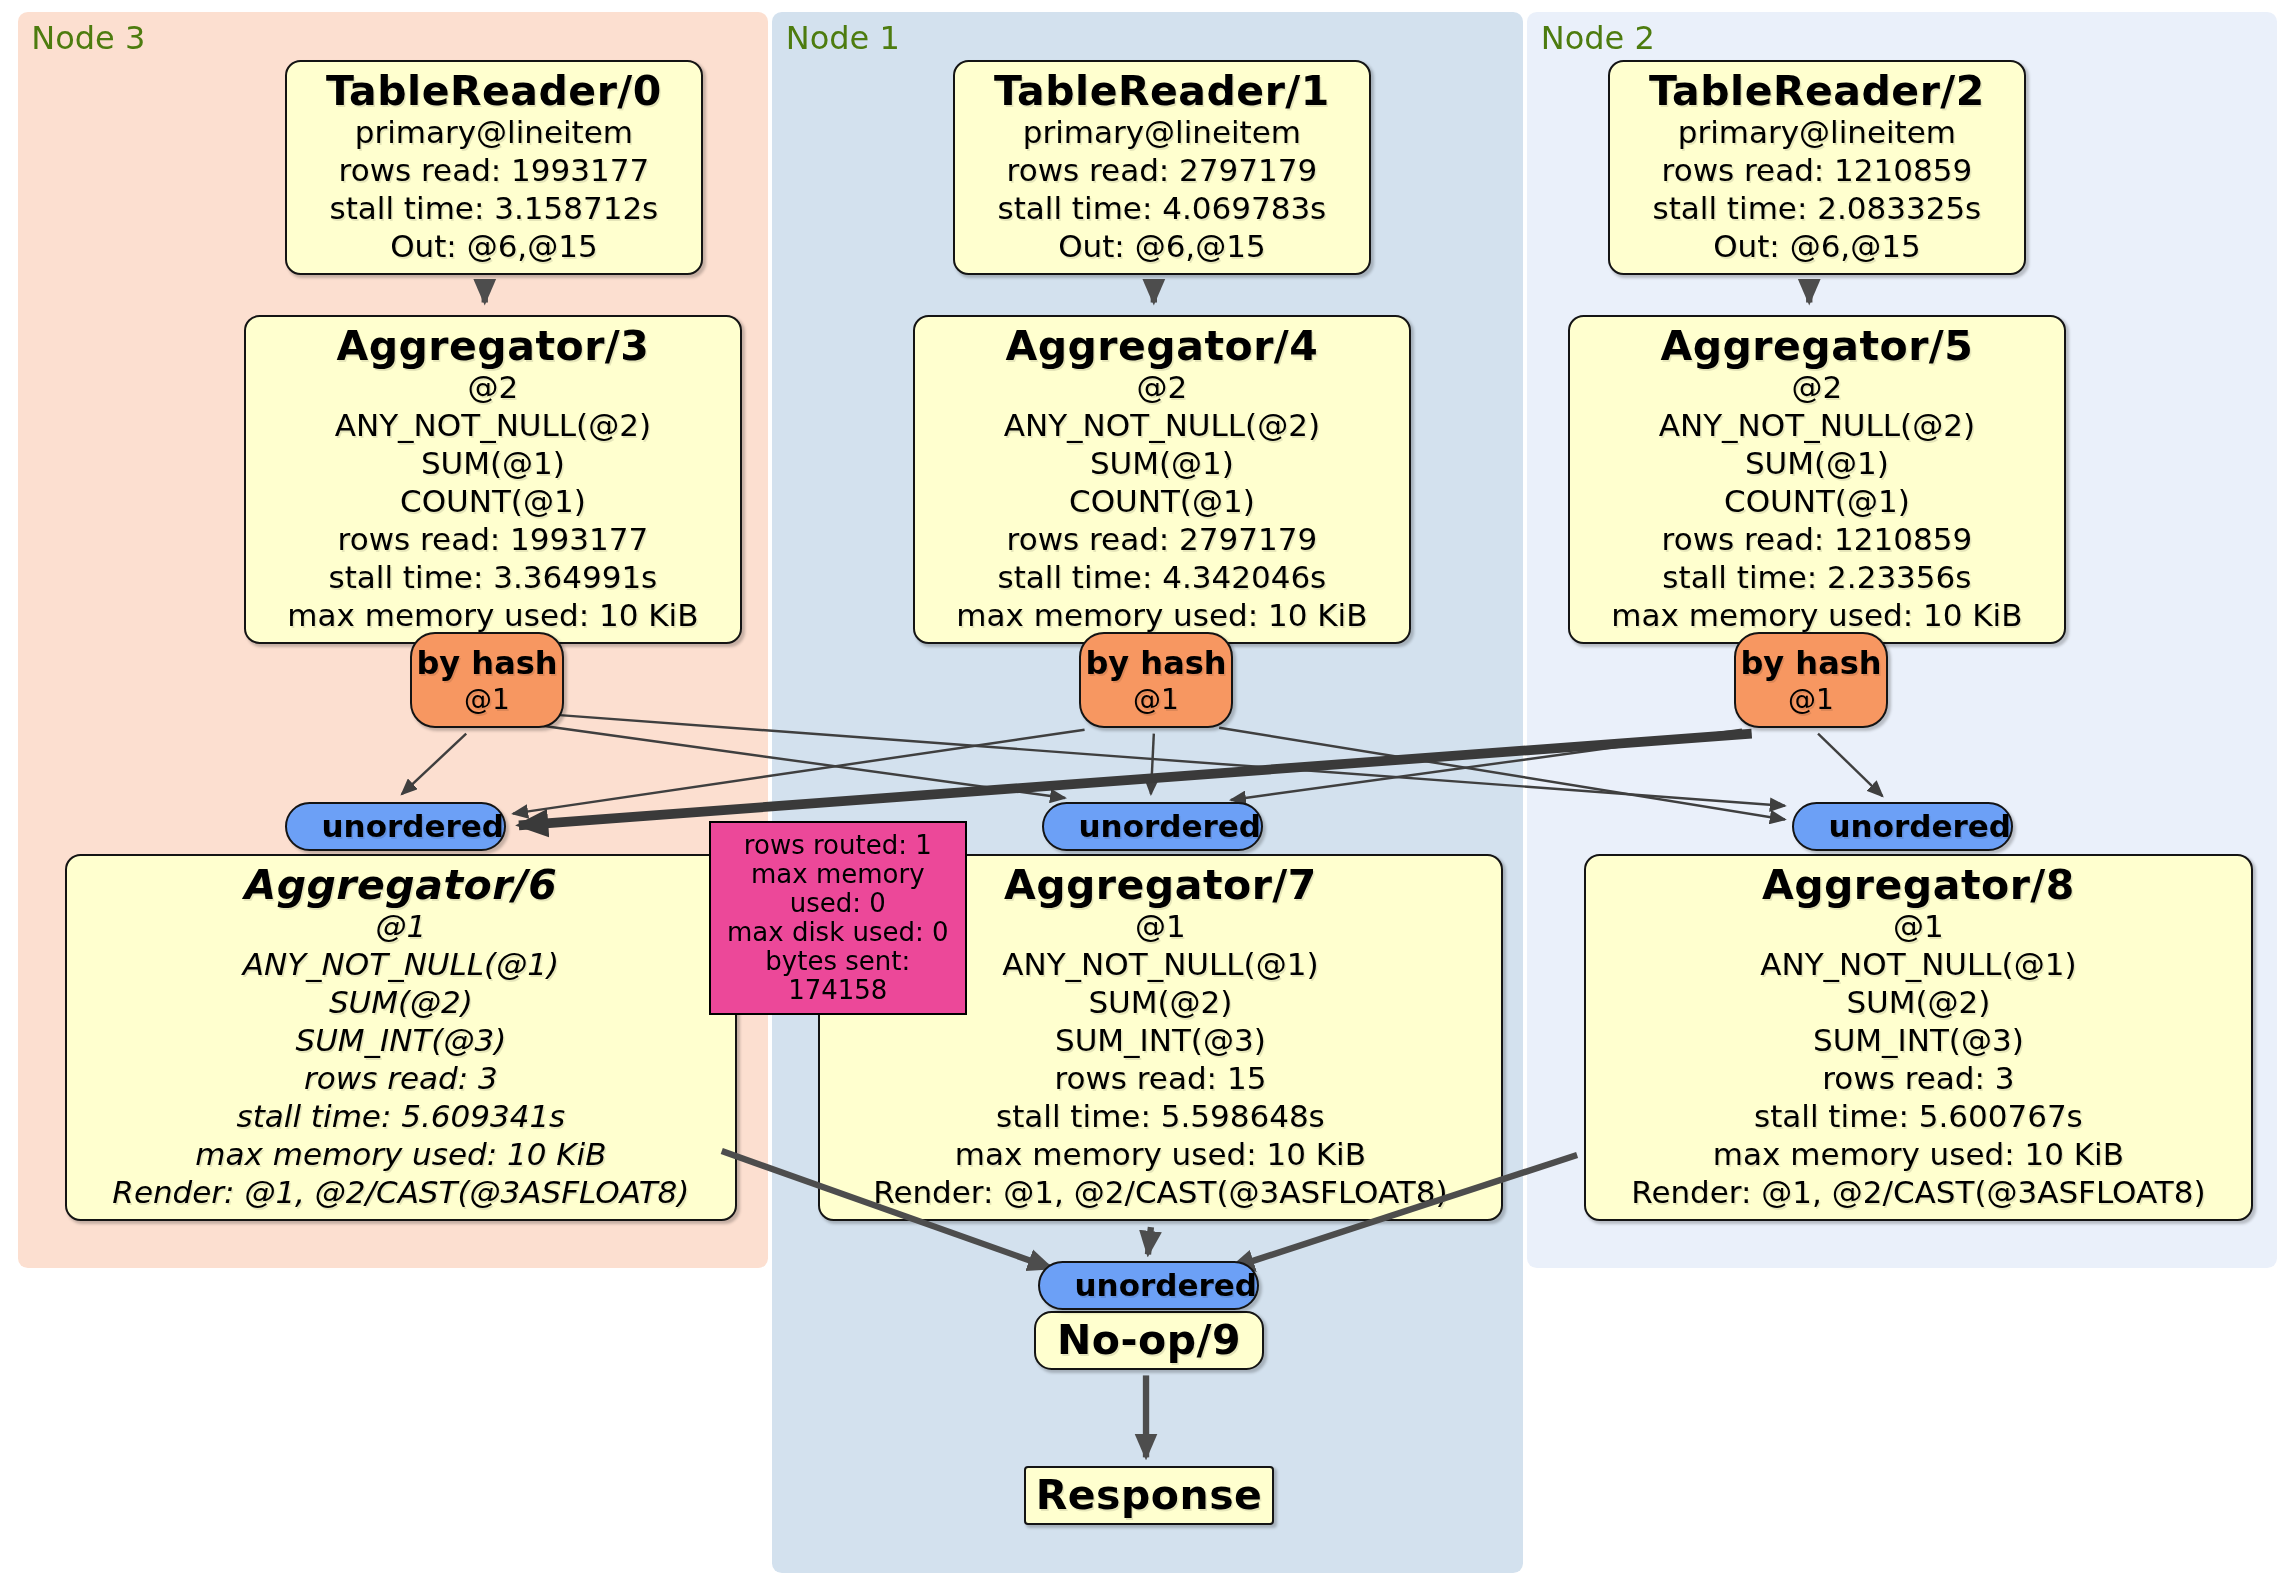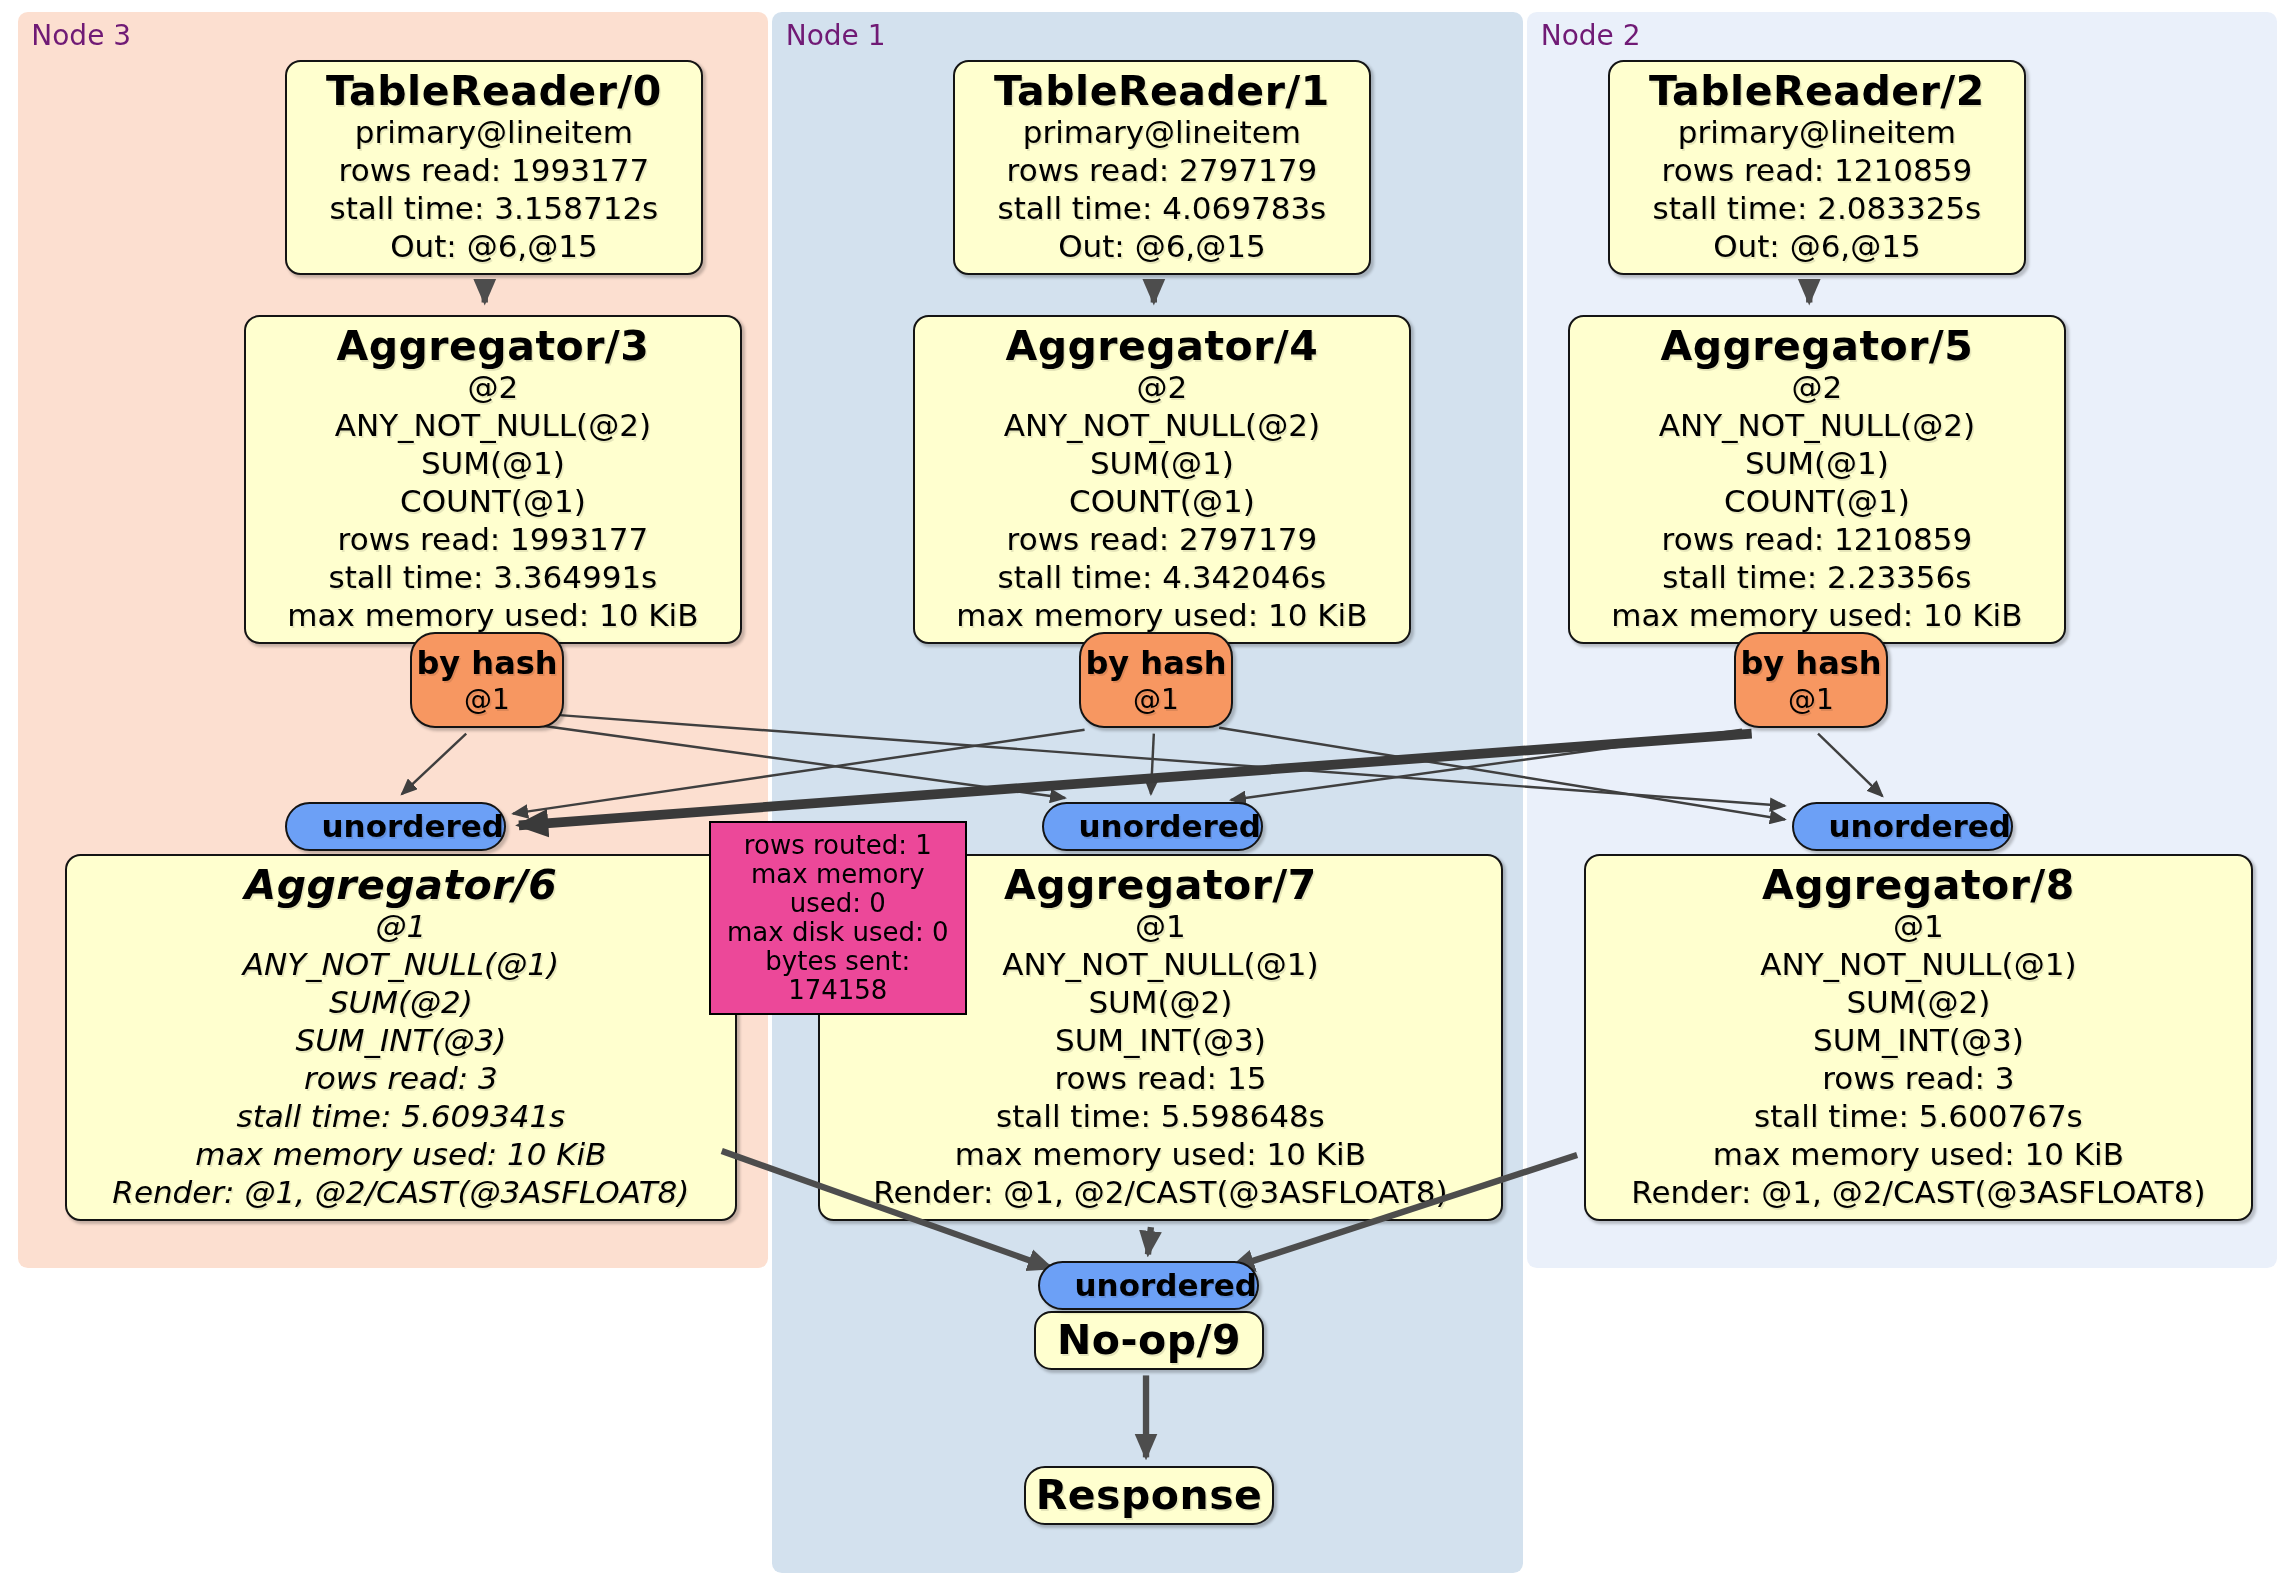--- a/index.html
+++ b/index.html
@@ -1,21 +1,21 @@
 <!DOCTYPE html>
 <html><head>
 <meta charset="utf-8">
 <style>
   html,body{margin:0;padding:0;background:#ffffff;}
   #canvas{
     position:relative;width:2294px;height:1596px;overflow:hidden;
     font-family:"DejaVu Sans","Liberation Sans",sans-serif;color:#000;
   }
   .panel{position:absolute;border-radius:9.8px;}
-  .panel-label{position:absolute;left:13.7px;top:7.8px;font-size:28px;color:#701a75;}
+  .panel-label{position:absolute;left:13.7px;top:7.8px;font-size:32px;color:#4d7c0f;}
   .gbox{
     position:absolute;background:#ffffcf;border:2.9px solid #141414;border-radius:15.6px;
     text-align:center;padding:7.8px 5.9px;z-index:2;
     box-shadow:2.9px 2.9px 2.9px rgba(0,0,0,0.22);
     text-shadow:1.5px 1.5px 0 rgba(0,0,0,0.10);
   }
   .box-title{font-weight:bold;font-size:41px;line-height:43px;letter-spacing:0.5px;}
   .box-line{font-size:31px;line-height:38px;white-space:nowrap;}
   .pill-hash{
     position:absolute;background:#f79761;border:2.9px solid #141414;border-radius:25px;
@@ -201,18 +201,18 @@
     <div>max disk used: 0</div>
     <div>bytes sent: 174158</div>
   </div>
 
   <div class="pill-unordered" style="left:1038px;top:1261px;width:217px;">
     <span>unordered</span>
   </div>
   <div class="gbox" style="left:1034px;top:1311px;width:226px;padding:5.9px 0;border-radius:17.6px;">
     <div class="box-title">No-op/9</div>
   </div>
-  <div class="gbox" style="left:1024px;top:1466px;width:246px;padding:5.9px 0;border-radius:21px;">
+  <div class="gbox" style="left:1024px;top:1466px;width:246px;padding:5.9px 0;border-radius:4px;">
     <div class="box-title">Response</div>
   </div>
 
 </div>
 
 
 </body></html>

